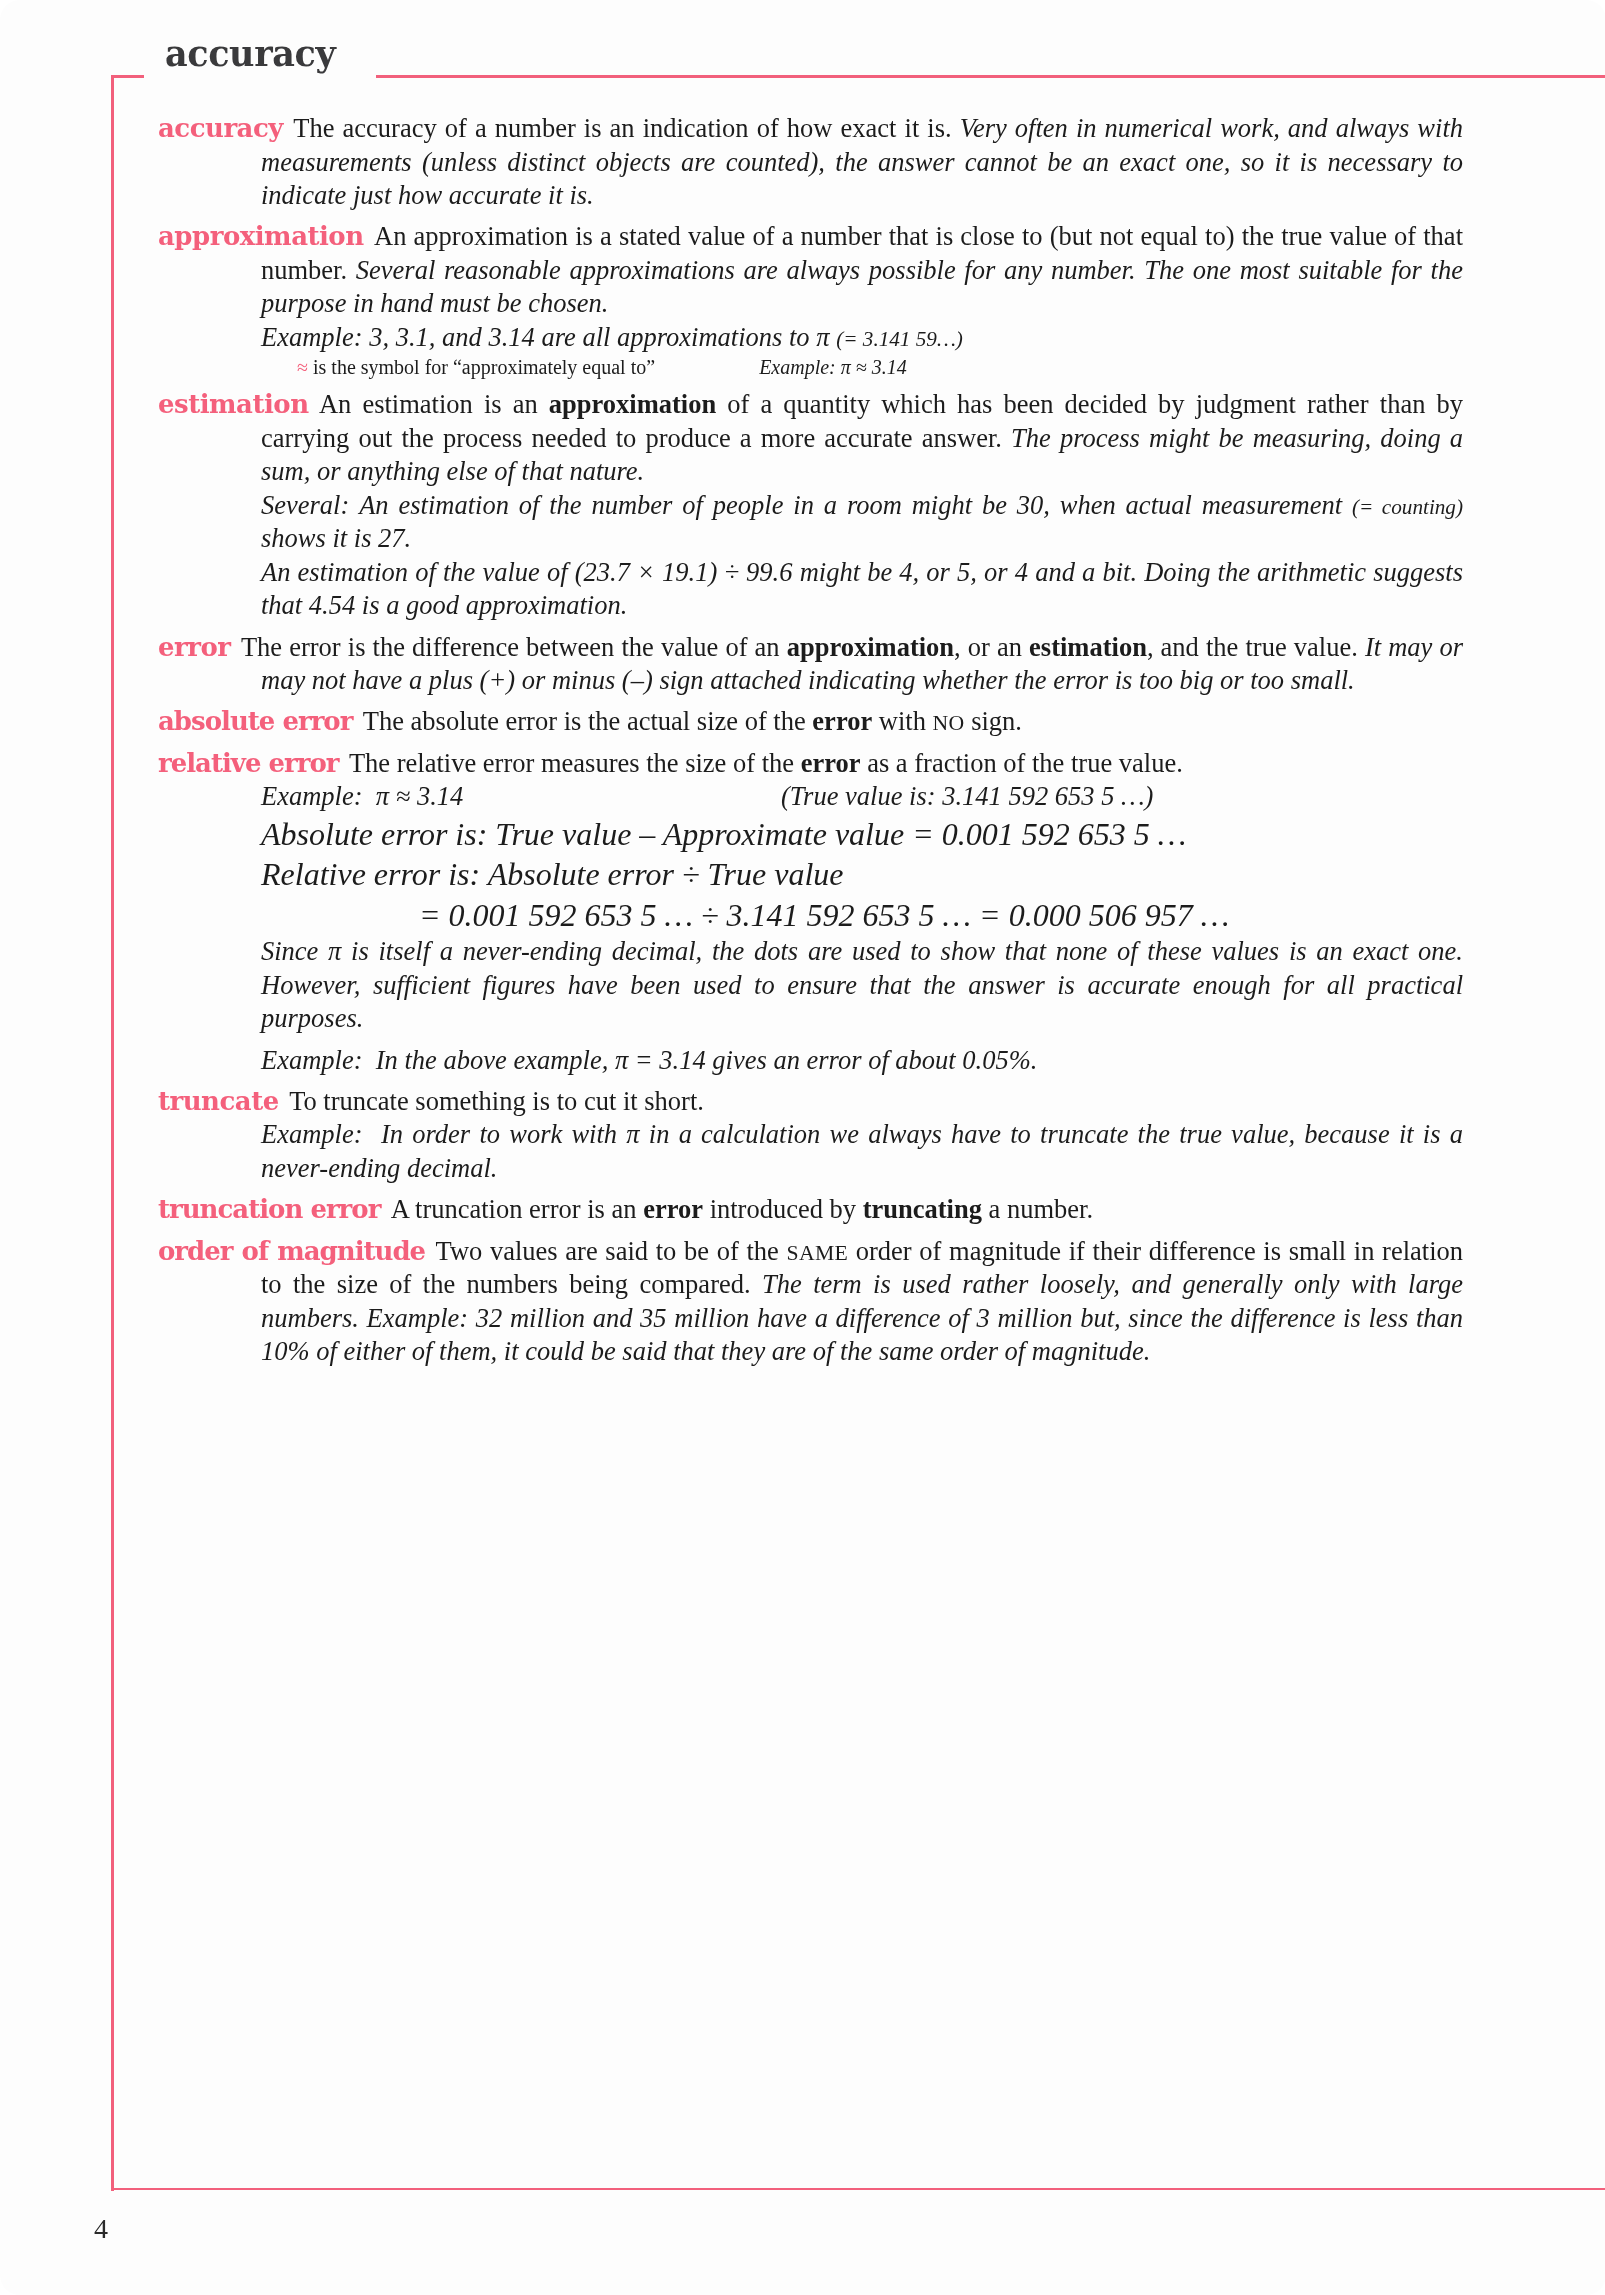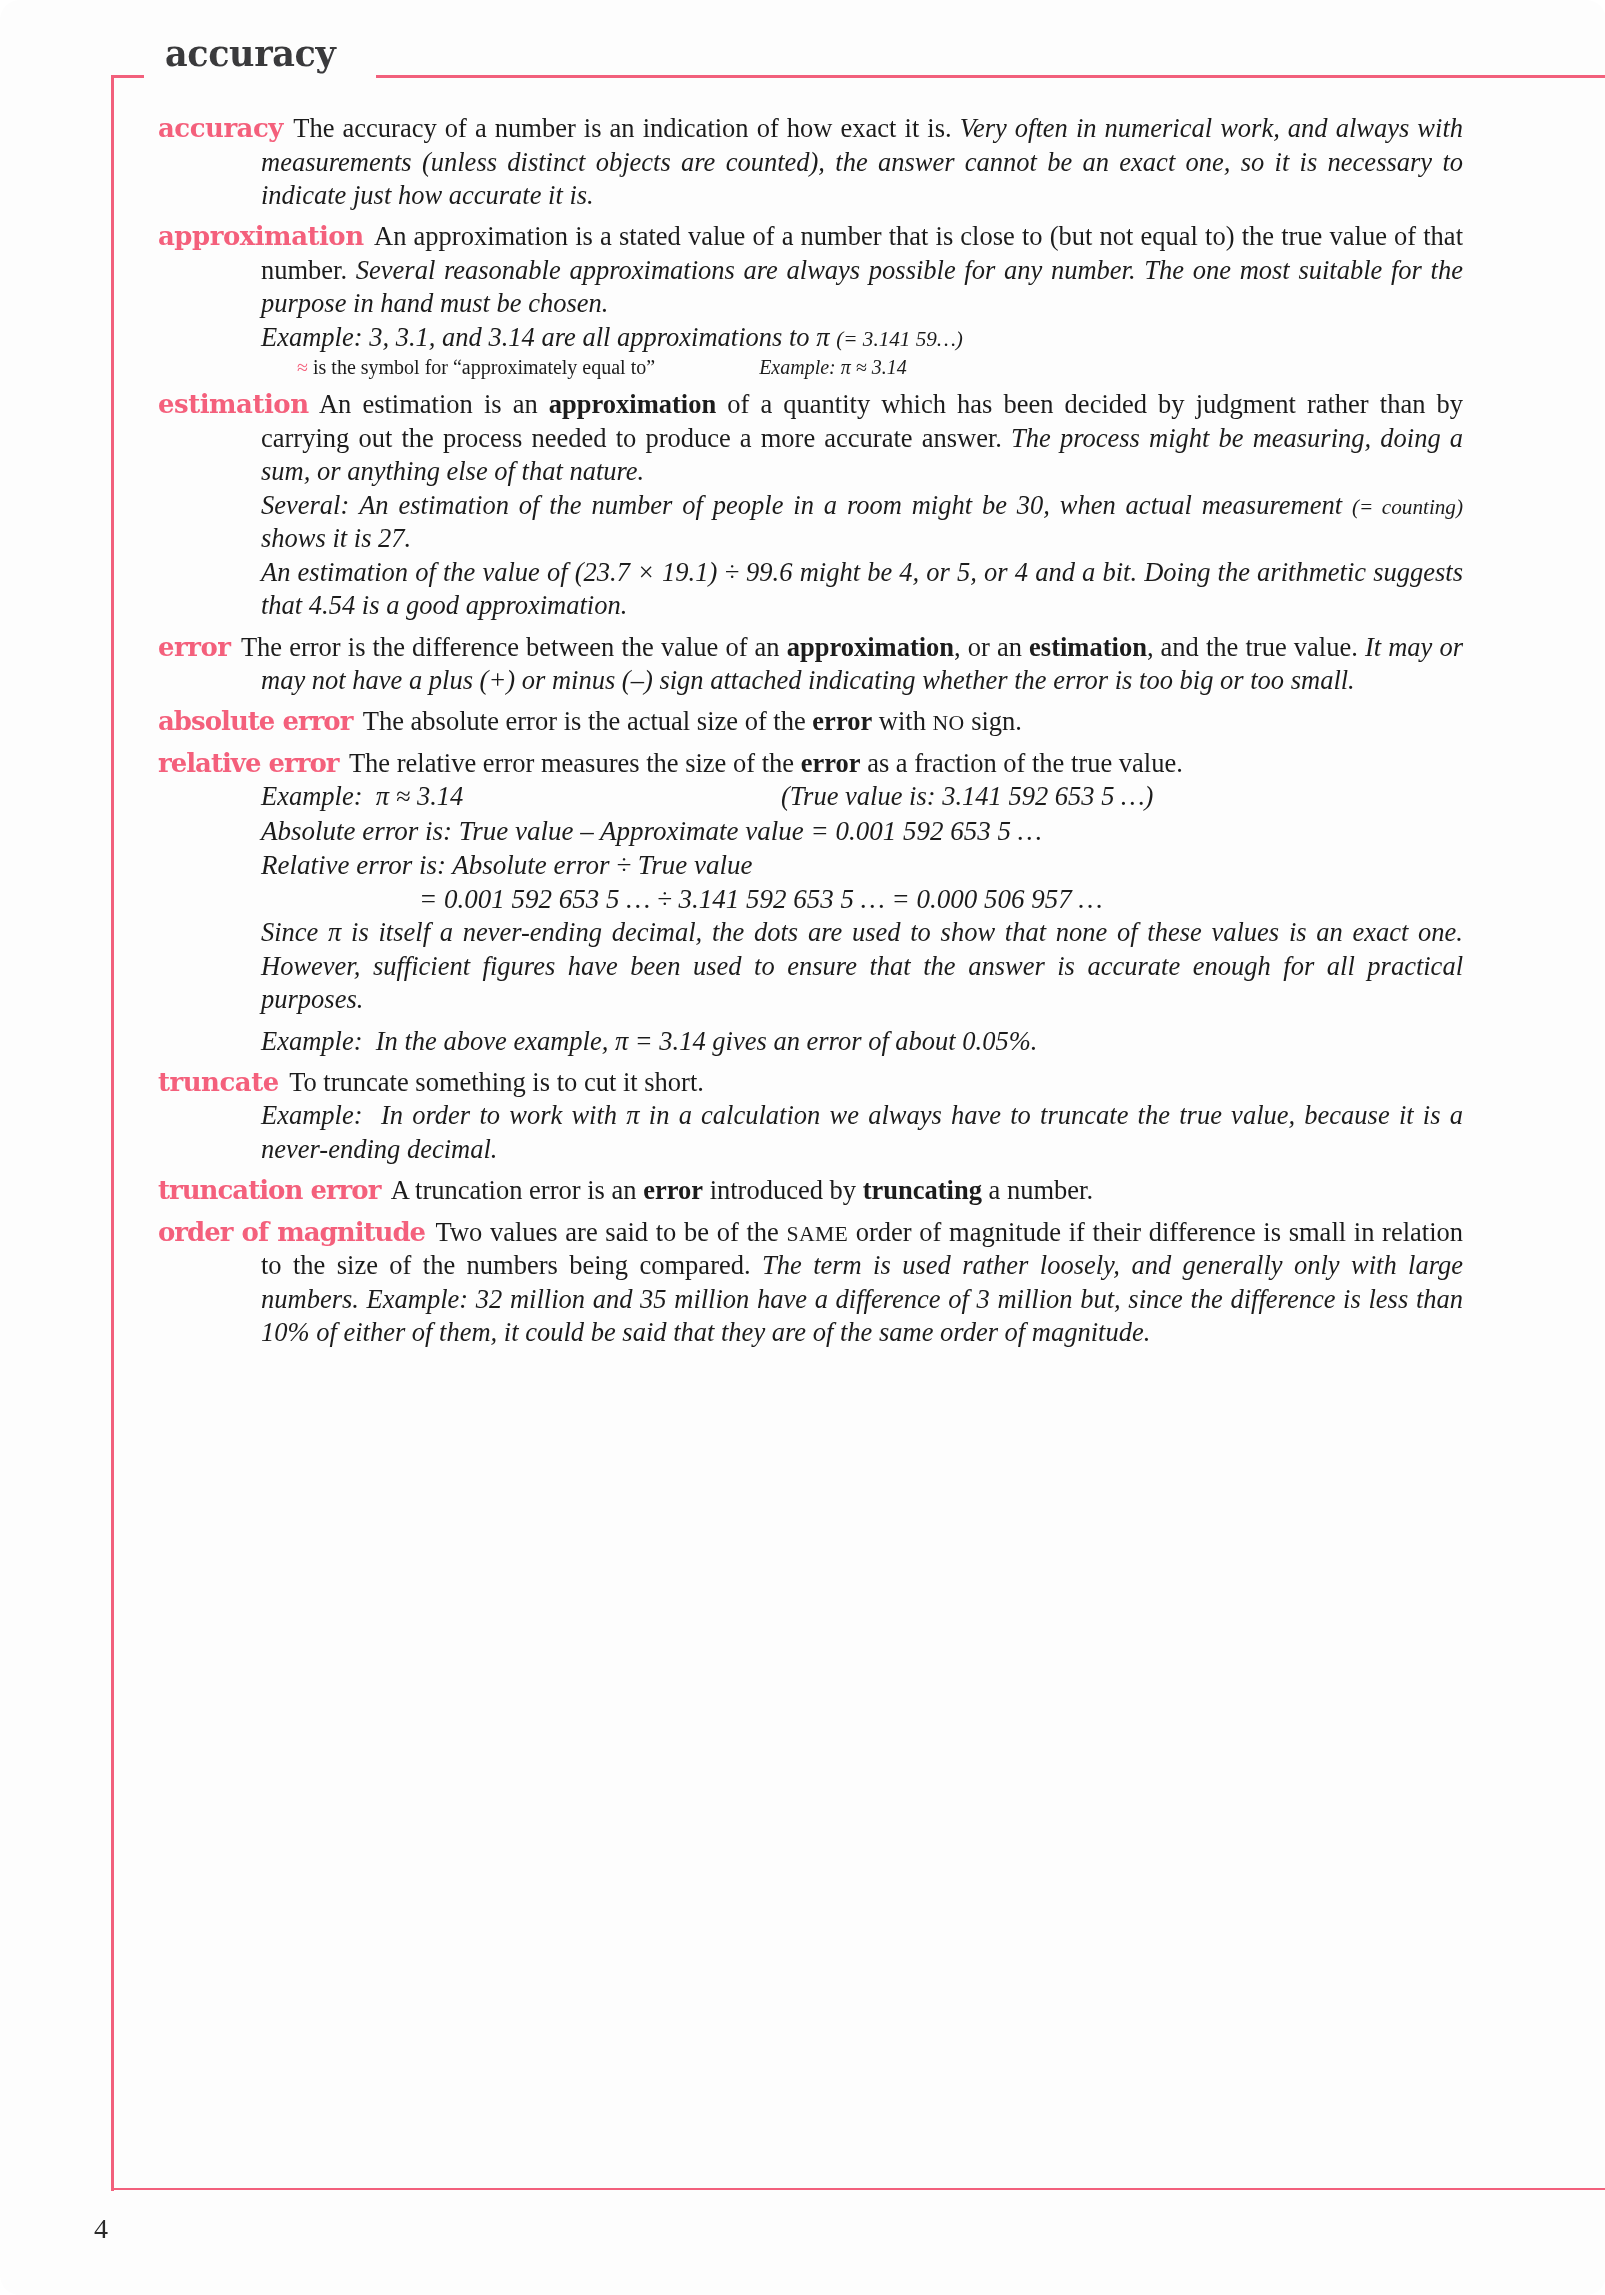--- a/index.html
+++ b/index.html
@@ -140,21 +140,21 @@
   .sym-line {
     padding-left: 139px;
     font-size: 20px;
     line-height: 1.30;
     margin: 0;
   }
   .sym-line .gap { display: inline-block; width: 104px; }
 
   .calc-line {
     padding-left: 103px;
-    font-size: 27px;
+    font-size: 32px;
     line-height: 1.265;
     margin: 0;
     font-style: italic;
   }
   .calc-line.deep { padding-left: 261px; }
 
   .row-split {
     display: flex;
     padding-left: 103px;
     font-size: 26.5px;

